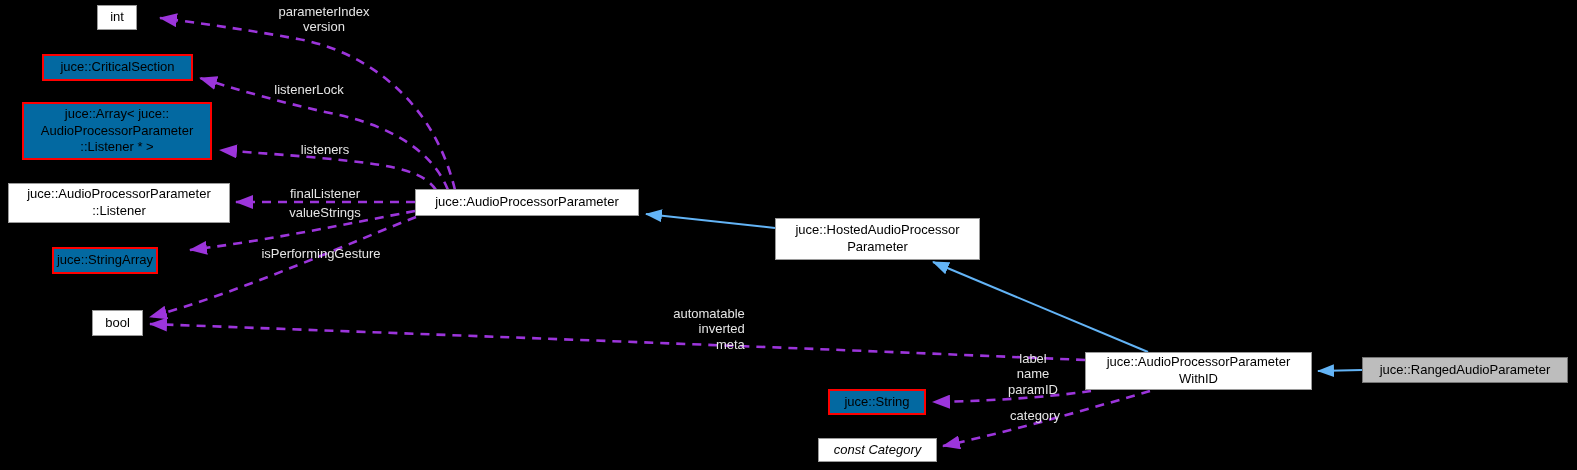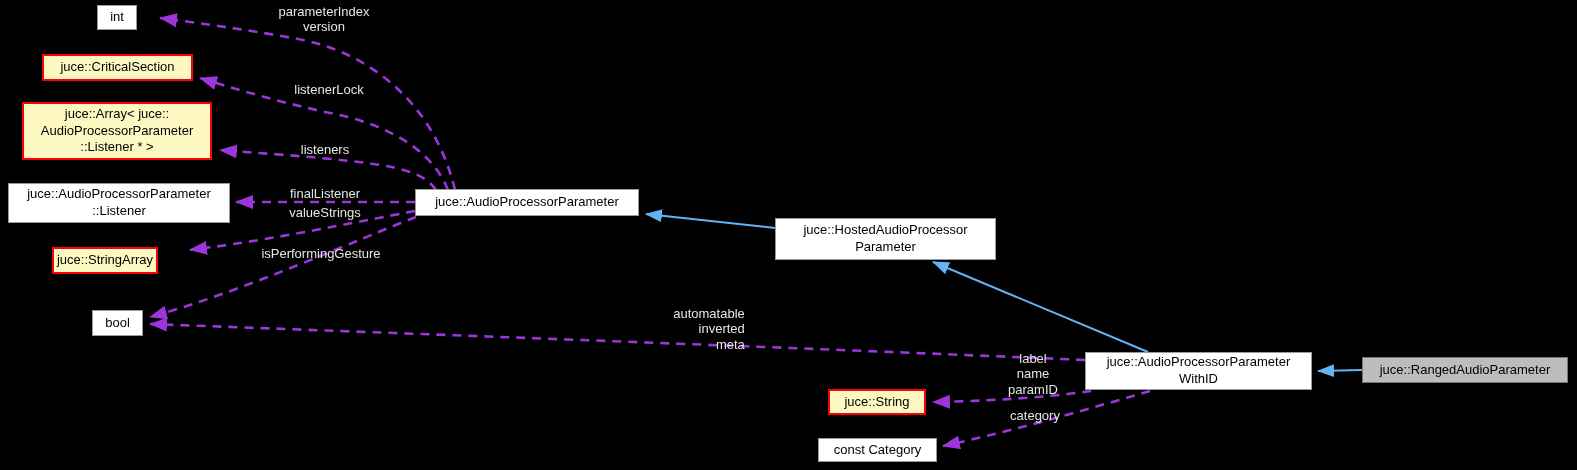--- a/index.html
+++ b/index.html
@@ -17,21 +17,21 @@
     background:#FFFFFF;
     border:1.5px solid #9A9A9A;
     color:#000000;
     display:flex;align-items:center;justify-content:center;
     text-align:center;
     font-size:13px;line-height:1.3;
     white-space:pre-line;
     cursor:pointer;
   }
   .node.truncated{
-    background:#fef9c3;
+    background:#0369a1;
     border:2px solid #FF0000;
   }
   .node.current{
     background:#BDBDBD;
     border:1.5px solid #757575;
     cursor:default;
   }
   .edge-label{
     position:absolute;
     color:#e5e5e5;
@@ -85,36 +85,36 @@
 
   <div class="node" style="left:8px;top:183px;width:222px;height:40px;">juce::AudioProcessorParameter
 ::Listener</div>
 
   <div class="node truncated" style="left:52px;top:247px;width:106px;height:27px;">juce::StringArray</div>
 
   <div class="node" style="left:92px;top:310px;width:51px;height:26px;">bool</div>
 
   <div class="node" style="left:415px;top:189px;width:224px;height:27px;">juce::AudioProcessorParameter</div>
 
-  <div class="node" style="left:775px;top:218px;width:221px;height:42px;">juce::HostedAudioProcessor
+  <div class="node" style="left:775px;top:218px;width:205px;height:42px;">juce::HostedAudioProcessor
 Parameter</div>
 
   <div class="node" style="left:1085px;top:352px;width:227px;height:38px;">juce::AudioProcessorParameter
 WithID</div>
 
   <div class="node current" style="left:1362px;top:357px;width:206px;height:26px;">juce::RangedAudioParameter</div>
 
   <div class="node truncated" style="left:828px;top:389px;width:98px;height:26px;">juce::String</div>
 
-  <div class="node" style="left:818px;top:438px;width:119px;height:24px;">const Category</div>
+  <div class="node" style="left:818px;top:438px;width:119px;height:24px;font-style:italic;">const Category</div>
 
   <div class="edge-label" style="left:324px;top:4px;">parameterIndex
 version</div>
 
-  <div class="edge-label" style="left:329px;top:82px;">listenerLock</div>
+  <div class="edge-label" style="left:309px;top:82px;">listenerLock</div>
 
   <div class="edge-label" style="left:325px;top:142px;">listeners</div>
 
   <div class="edge-label" style="left:325px;top:186px;">finalListener</div>
 
   <div class="edge-label" style="left:325px;top:205px;">valueStrings</div>
 
   <div class="edge-label" style="left:321px;top:246px;">isPerformingGesture</div>
 
   <div class="edge-label" style="left:709px;top:306px;text-align:right;">automatable

